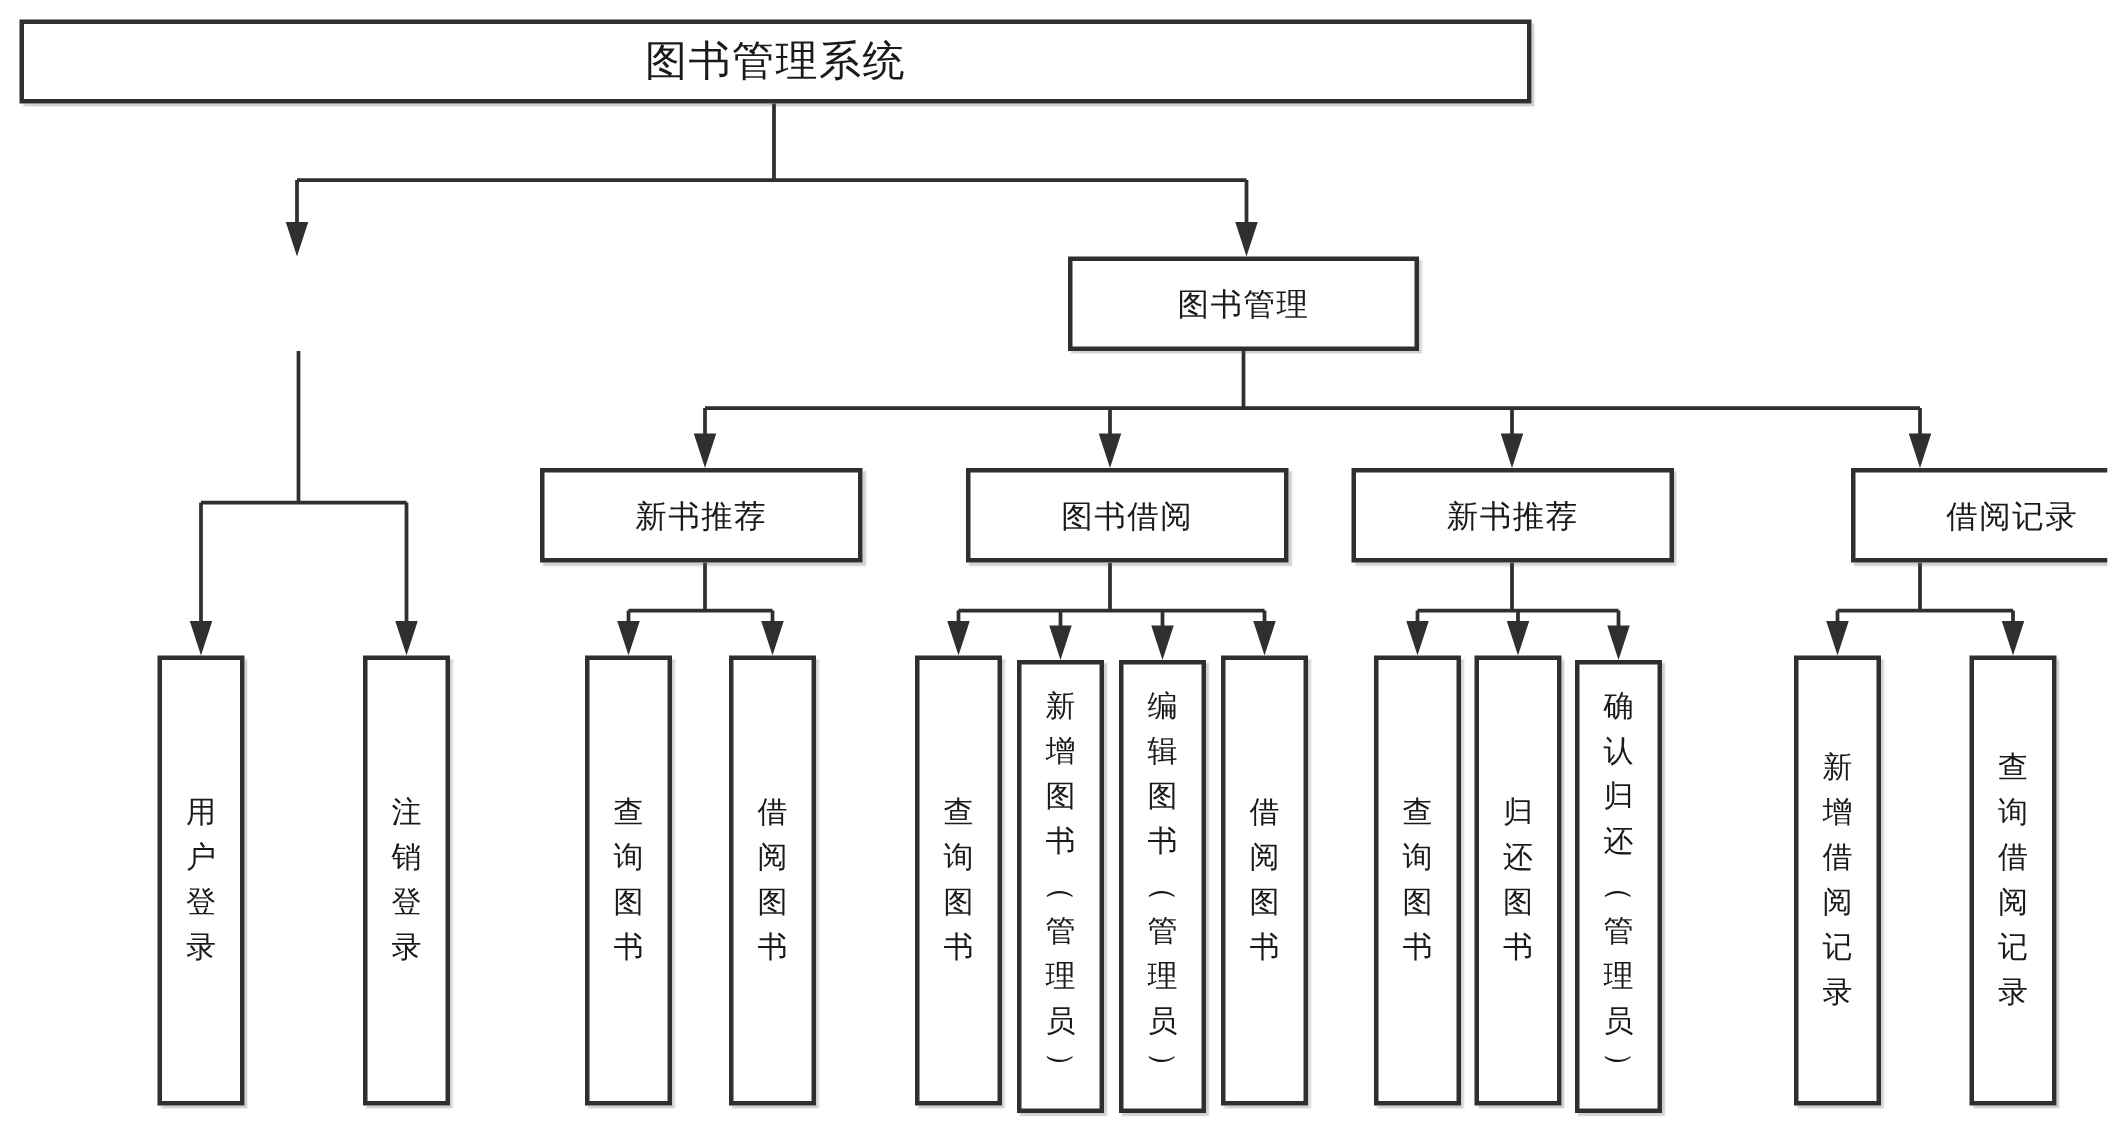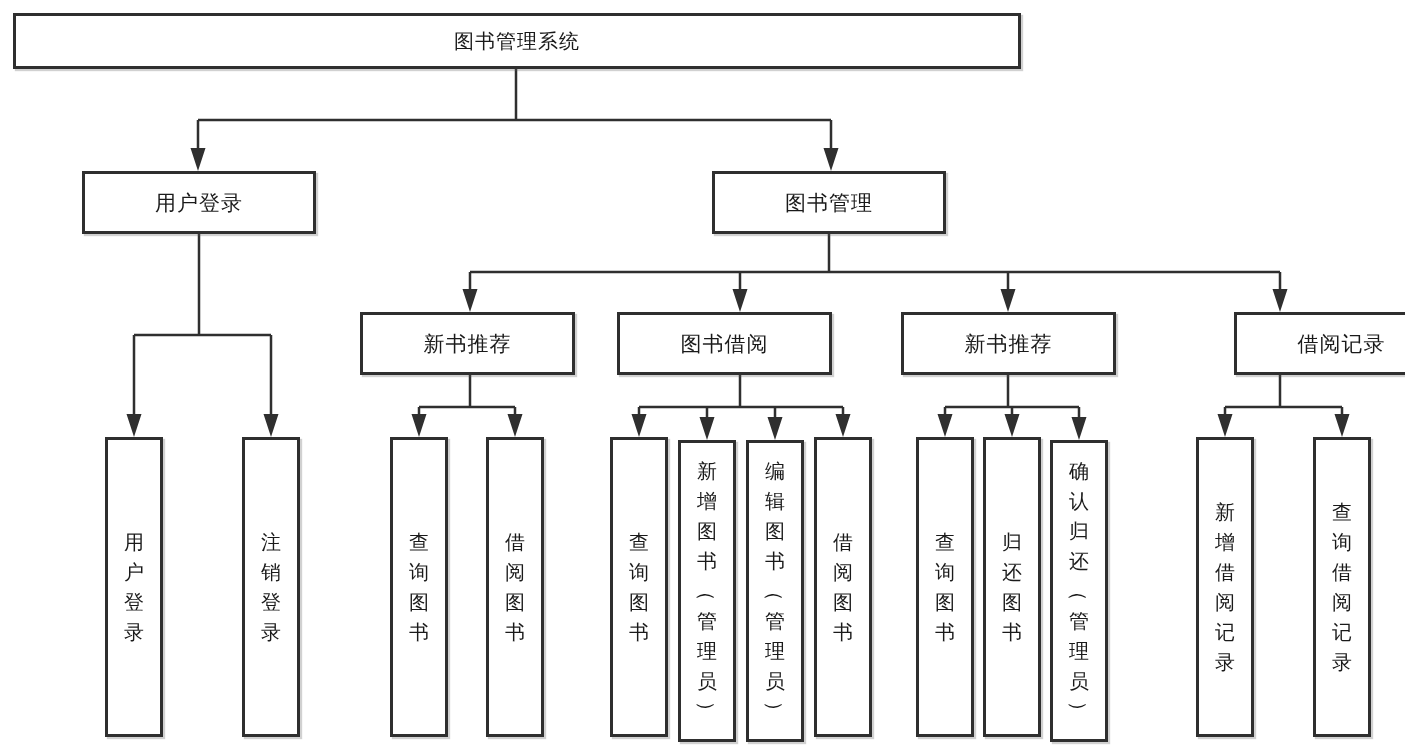--- a/index.html
+++ b/index.html
@@ -34,21 +34,21 @@
     align-items: center;
     justify-content: center;
     box-shadow: 2px 2px 1px rgba(90,90,90,0.28);
   }
   .hbox {
     font-size: 21px;
     letter-spacing: 1px;
     text-align: center;
     white-space: nowrap;
   }
-  .root-box { font-size: 20px; }
+  .root-box { font-size: 28px; }
   .vbox {
     width: 58px;
     top: 437px;
     height: 300px;
     flex-direction: column;
     font-size: 20px;
   }
   .vbox .vchar {
     height: 30px;
     line-height: 30px;
@@ -101,25 +101,24 @@
       M835.5 414 L850.5 414 L843 437 Z
       M937.5 414 L952.5 414 L945 437 Z
       M1004.5 414 L1019.5 414 L1012 437 Z
       M1071.5 417 L1086.5 417 L1079 440 Z
       M1217.5 414 L1232.5 414 L1225 437 Z
       M1334.5 414 L1349.5 414 L1342 437 Z"></path>
   </svg>
 
   <div class="node hbox root-box" style="left:13px; top:13px; width:1008px; height:56px;">图书管理系统</div>
 
-  <div class="node hbox" style="left:82px; top:171px; width:234px; height:63px;">用户登录</div>
   <div class="node hbox" style="left:712px; top:171px; width:234px; height:63px;">图书管理</div>
 
   <div class="node hbox" style="left:360px; top:312px; width:215px; height:63px;">新书推荐</div>
-  <div class="node hbox" style="left:617px; top:312px; width:215px; height:63px;font-family:Liberation Serif, serif;">图书借阅</div>
+  <div class="node hbox" style="left:644px; top:312px; width:215px; height:63px;font-family:Liberation Serif, serif;">图书借阅</div>
   <div class="node hbox" style="left:901px; top:312px; width:215px; height:63px;">新书推荐</div>
   <div class="node hbox" style="left:1234px; top:312px; width:215px; height:63px;">借阅记录</div>
 
   <div class="node vbox" style="left:105px;">
       <div class="vchar">用</div>
       <div class="vchar">户</div>
       <div class="vchar">登</div>
       <div class="vchar">录</div>
     </div>
   <div class="node vbox" style="left:242px;">

